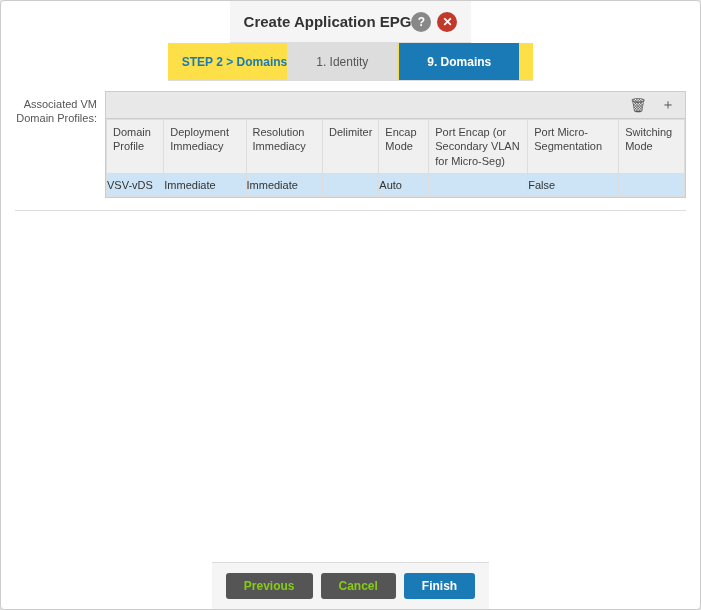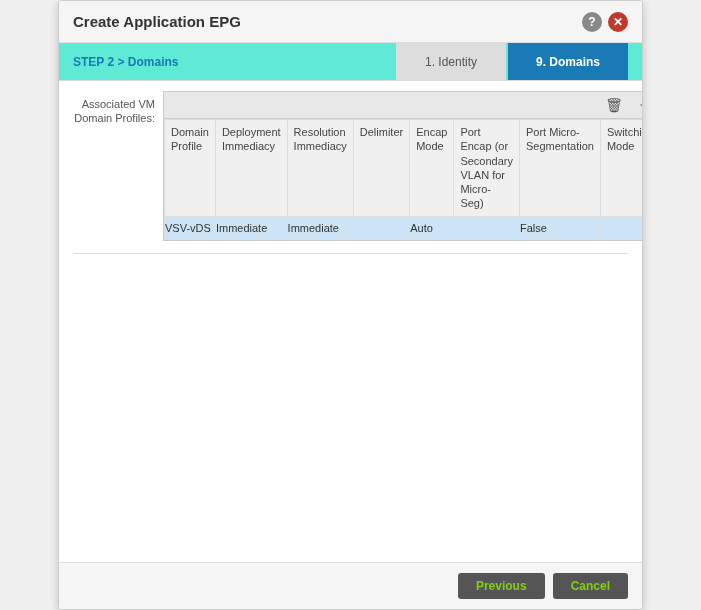--- a/index.html
+++ b/index.html
@@ -6,29 +6,30 @@
     body {
       font-family: Arial, Helvetica, sans-serif;
       font-size: 12px;
       background: #f0f0f0;
       display: flex;
       justify-content: center;
       align-items: center;
       min-height: 100vh;
     }
     .modal {
-      width: 585px;
+      width: 701px;
       height: 610px;
       background: #fff;
       border: 1px solid #ccc;
       border-radius: 4px;
       display: flex;
       flex-direction: column;
       overflow: hidden;
       box-shadow: 0 2px 10px rgba(0,0,0,0.2);
+      align-items: center;
     }
     .modal-header {
       background: #f5f5f5;
       border-bottom: 1px solid #ddd;
       padding: 10px 14px;
       display: flex;
       align-items: center;
       justify-content: space-between;
       min-height: 42px;
     }
@@ -52,21 +53,21 @@
       font-size: 12px;
       display: flex;
       align-items: center;
       justify-content: center;
       font-weight: bold;
     }
     .icon-btn.close-btn { background: #c0392b; }
     .step-bar {
       display: flex;
       align-items: stretch;
-      background: #5eead4;
+      background: #fde047;
       border-bottom: 1px solid #ddd;
       padding: 0 14px;
       gap: 0;
       min-height: 38px;
     }
     .step-label {
       font-size: 12px;
       color: #1a7ab5;
       font-weight: bold;
       display: flex;
@@ -261,14 +262,15 @@
           </tbody>
         </table>
       </div>
     </div>
     <hr class="divider">
   </div>
 
   <div class="modal-footer">
     <button class="btn btn-dark">Previous</button>
     <button class="btn btn-dark">Cancel</button>
+    <button class="btn btn-primary">Finish</button>
   </div>
 </div>
 
 </body></html>

